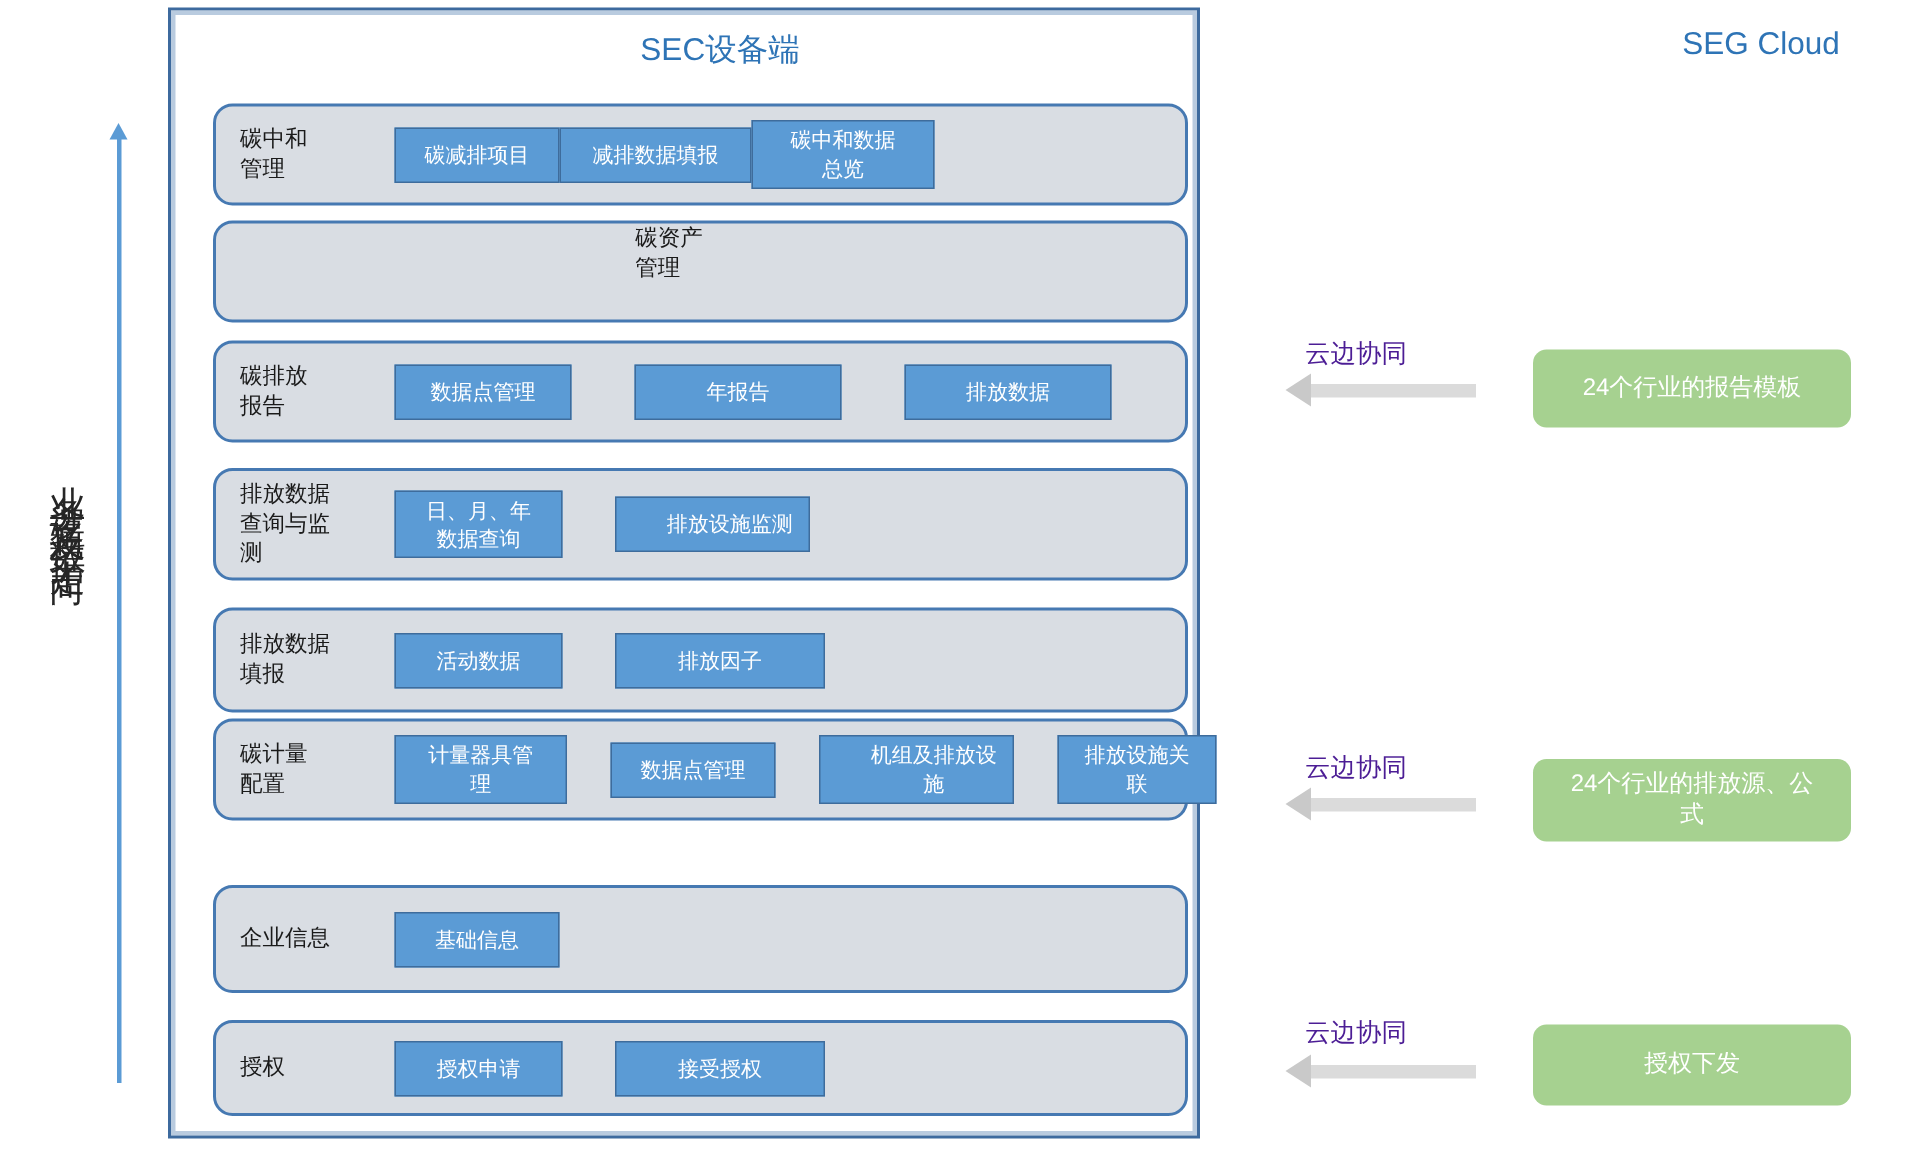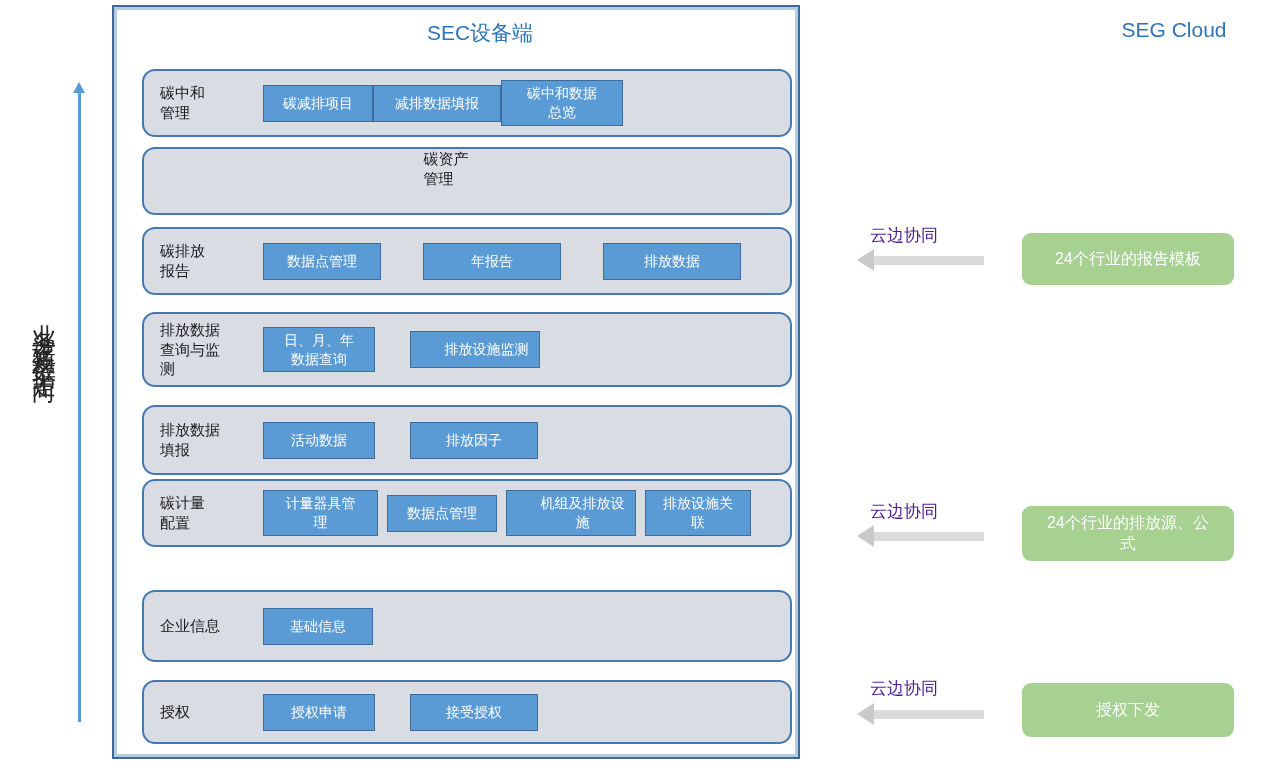--- a/index.html
+++ b/index.html
@@ -45,31 +45,31 @@
   .r3{top:220px;height:68px;}
   .r4{top:305px;height:75px;}
   .r5{top:398px;height:70px;}
   .r6{top:472px;height:68px;}
   .r7{top:583px;height:72px;}
   .r8{top:673px;height:64px;}
   .mrow .rlabel{
     width:103px;flex:0 0 103px;font-size:15px;line-height:1.32;color:#1a1a1a;
   }
   .btns{display:flex;align-items:center;}
-  .g12{column-gap:9px;} .g30{} .g35{column-gap:35px;}
+  .g12{column-gap:29px;} .g30{} .g35{column-gap:35px;}
   .g42{column-gap:42px;} .g52{column-gap:52px;}
   .chip{
     background:#5B9BD5;border:1.5px solid #3E6C9C;box-sizing:border-box;
     color:#ffffff;font-size:14px;line-height:1.35;text-align:center;
     min-height:37px;display:flex;align-items:center;justify-content:center;
     padding:3px 4px;
   }
   .bw106{width:106px;} .bw110{width:110px;} .bw112{width:112px;}
   .bw115{width:115px;} .bw118{width:118px;} .bw122{width:122px;}
-  .bw124{width:128px;} .bw128{width:128px;} .bw130{width:130px;padding-left:27px;} .bw138{width:138px;} .bw185{width:185px;}
+  .bw124{width:140px;} .bw128{width:128px;} .bw130{width:130px;padding-left:27px;} .bw138{width:138px;} .bw185{width:185px;}
 
   
   .seg-title{
     position:absolute;left:1064px;top:18px;width:220px;text-align:center;
     font-size:21px;color:#2E74B6;
   }
   .cloud-box{
     position:absolute;left:1022px;width:212px;border-radius:9px;
     background:#A6D190;color:#ffffff;font-size:16px;line-height:1.3;
     display:flex;align-items:center;justify-content:center;text-align:center;

